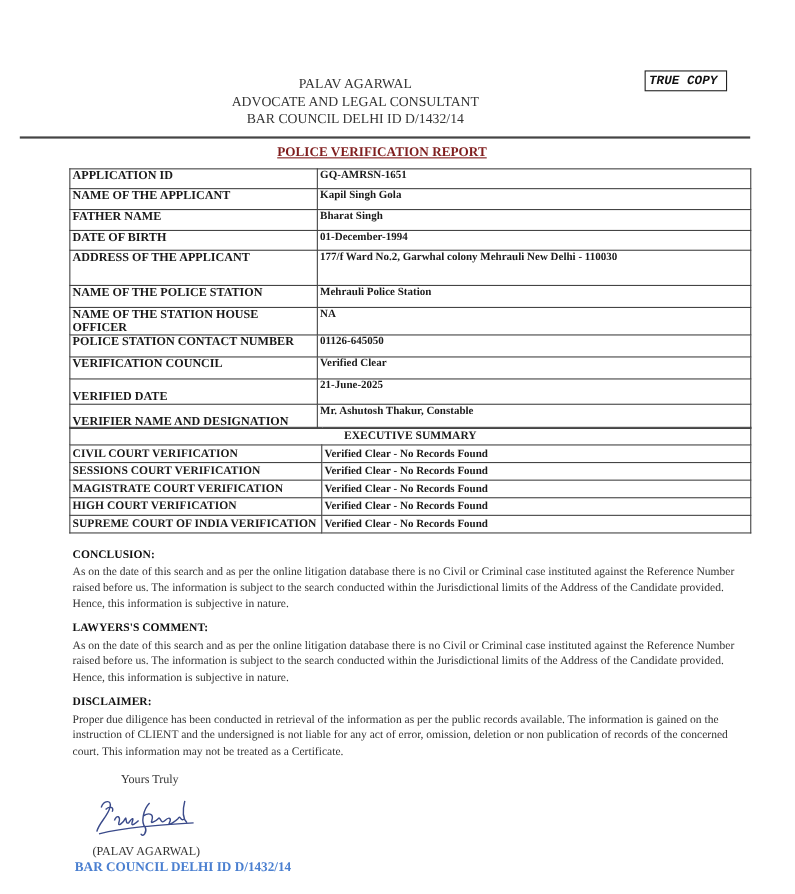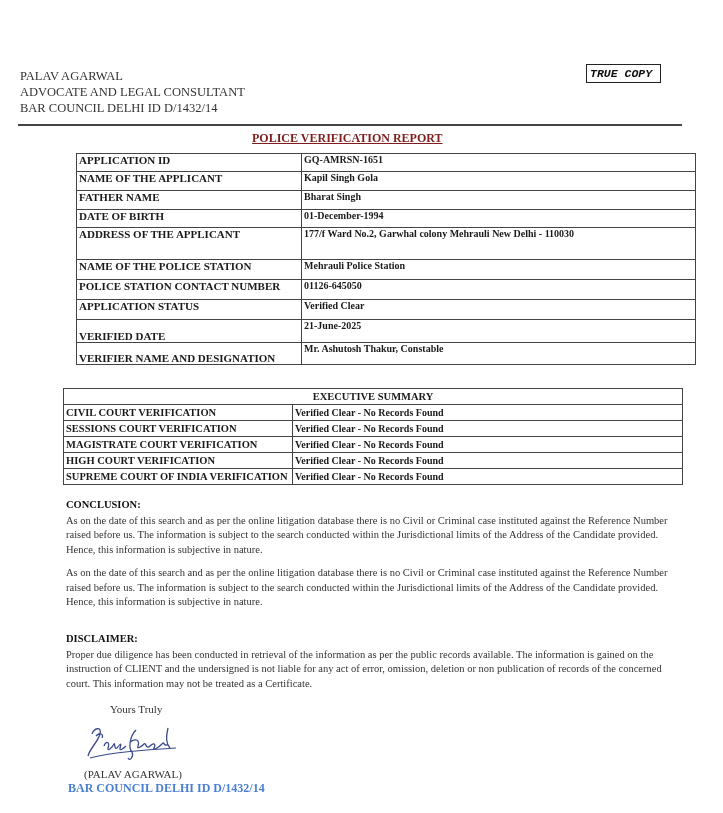--- a/index.html
+++ b/index.html
@@ -1,28 +1,28 @@
 <!DOCTYPE html>
 <html><head>
 <meta charset="utf-8">
 <style>
   html, body { margin:0; padding:0; background:#ffffff; }
   body { width:723px; height:813px; position:relative; overflow:hidden;
          font-family:"Liberation Serif","DejaVu Serif",serif; color:#1a1a1a; }
   .abs { position:absolute; }
-  .letterhead { left:0; width:626px; top:68px; font-size:12.5px; line-height:16px; color:#333; }
+  .letterhead { left:0; width:626px; top:68px; text-align:center; font-size:12.5px; line-height:16px; color:#333; }
   .letterhead div { margin-left:20px; }
   .true-copy { left:586px; top:64px; width:73px; height:17px; border:1.5px solid #222;
                font-family:Liberation Mono, monospace; font-weight:bold; font-style:italic;
                font-size:11.5px; line-height:17px; text-indent:3px; color:#111; }
   .rule { left:18px; top:124px; width:664px; height:2px; background:#444; }
   .report-title { left:252px; top:131px; font-size:12px; font-weight:bold; text-decoration:underline; color:#7f1d1d; }
   table { border-collapse:collapse; position:absolute; }
   td { border:1.5px solid #444; font-size:10.5px; font-weight:bold; padding:0 2px; vertical-align:top; color:#1a1a1a; }
-  .main-table { left:63px; top:153px; width:620px;margin-left:13px; }
+  .main-table { left:63px; top:153px; width:620px; }
   .main-table td.lbl { width:220px; font-size:11px; }
   .main-table td.val { font-size:10px; }
   .exec-table { left:63px; top:388px; width:620px; }
   .exec-table td { font-size:10.5px; height:15px; line-height:15px; }
   .exec-table td.lbl { width:224px; }
   .exec-table td.res { text-align:left; font-size:10px; }
   .exec-table td.head { text-align:center; font-size:10.5px; }
   .section { left:66px; width:620px; font-size:10.5px; line-height:14.5px; color:#333; }
   .section .h { font-weight:bold; color:#111; font-size:10.5px; }
   .section p { margin:1px 0 0 0; }
@@ -66,25 +66,29 @@
   </tr>
   <tr style="height:32px">
     <td class="lbl">ADDRESS OF THE APPLICANT</td>
     <td class="val">177/f Ward No.2, Garwhal colony Mehrauli New Delhi - 110030</td>
   </tr>
   <tr style="height:20px">
     <td class="lbl">NAME OF THE POLICE STATION</td>
     <td class="val">Mehrauli Police Station</td>
   </tr>
   <tr style="height:20px">
+    <td class="lbl">NAME OF THE STATION HOUSE OFFICER</td>
+    <td class="val">NA</td>
+  </tr>
+  <tr style="height:20px">
     <td class="lbl">POLICE STATION CONTACT NUMBER</td>
     <td class="val">01126-645050</td>
   </tr>
   <tr style="height:20px">
-    <td class="lbl">APPLICATION STATUS</td>
+    <td class="lbl">VERIFICATION COUNCIL</td>
     <td class="val">Verified Clear</td>
   </tr>
   <tr style="height:23px">
     <td class="lbl" style="vertical-align:bottom">VERIFIED DATE</td>
     <td class="val">21-June-2025</td>
   </tr>
   <tr style="height:22px">
     <td class="lbl" style="vertical-align:bottom">VERIFIER NAME AND DESIGNATION</td>
     <td class="val">Mr. Ashutosh Thakur, Constable</td>
   </tr>
@@ -118,20 +122,21 @@
   </tr>
 </tbody>
   </table>
 
 <div class="abs section" style="top:498px">
   <div class="h">CONCLUSION:</div>
   <p>As on the date of this search and as per the online litigation database there is no Civil or Criminal case instituted against the Reference Number raised before us. The information is subject to the search conducted within the Jurisdictional limits of the Address of the Candidate provided. Hence, this information is subjective in nature.</p>
 </div>
 
 <div class="abs section" style="top:565px">
+  <div class="h">LAWYERS'S COMMENT:</div>
   <p>As on the date of this search and as per the online litigation database there is no Civil or Criminal case instituted against the Reference Number raised before us. The information is subject to the search conducted within the Jurisdictional limits of the Address of the Candidate provided. Hence, this information is subjective in nature.</p>
 </div>
 
 <div class="abs section" style="top:632px">
   <div class="h">DISCLAIMER:</div>
   <p>Proper due diligence has been conducted in retrieval of the information as per the public records available. The information is gained on the instruction of CLIENT and the undersigned is not liable for any act of error, omission, deletion or non publication of records of the concerned court. This information may not be treated as a Certificate.</p>
 </div>
 
 <div class="abs yours">Yours Truly</div>
 

